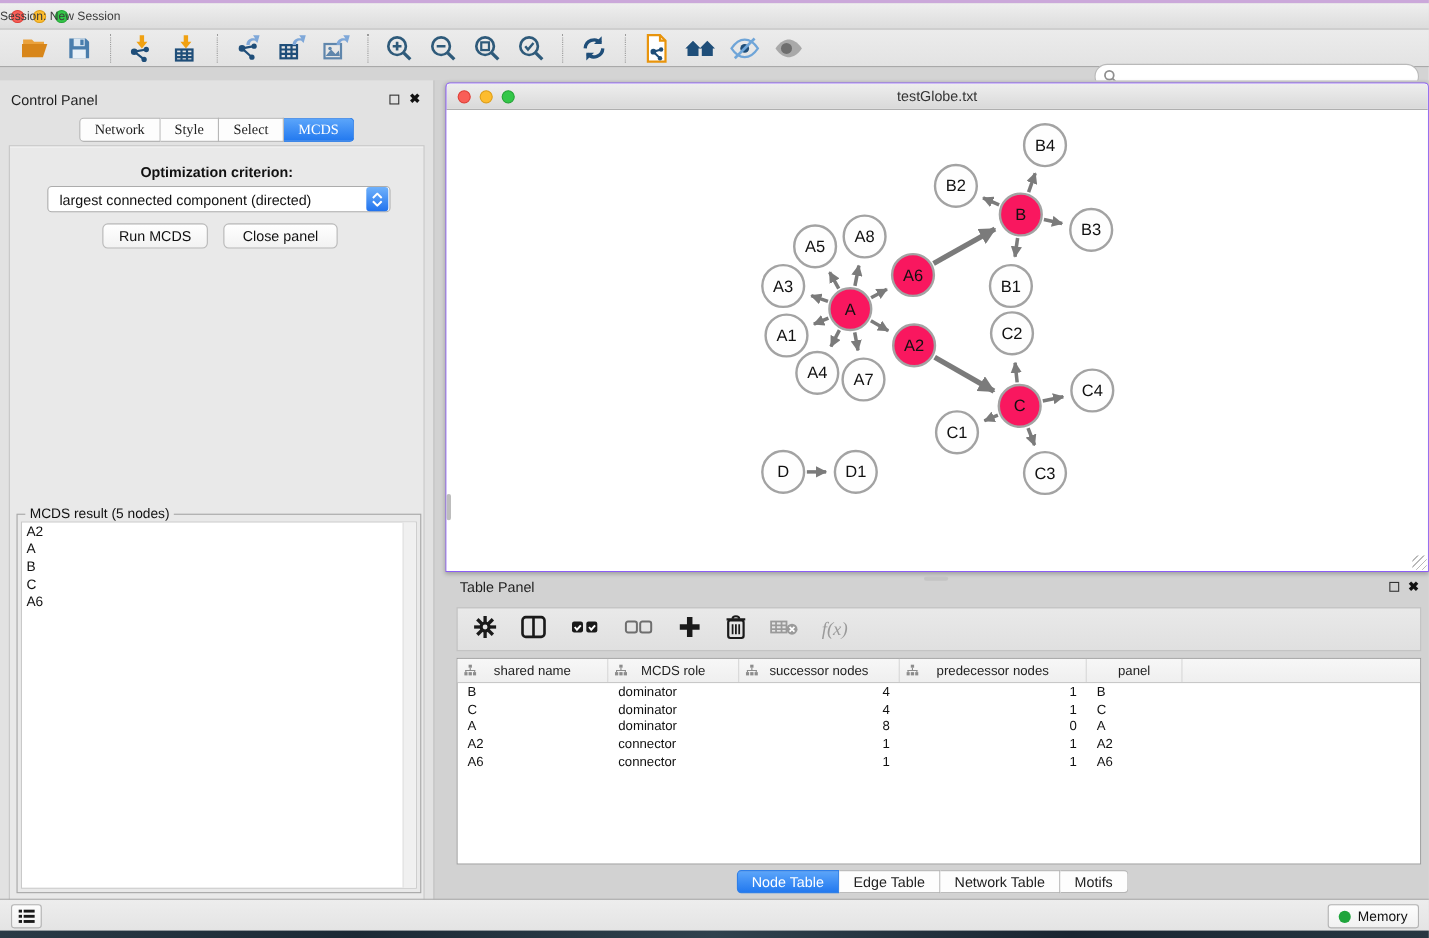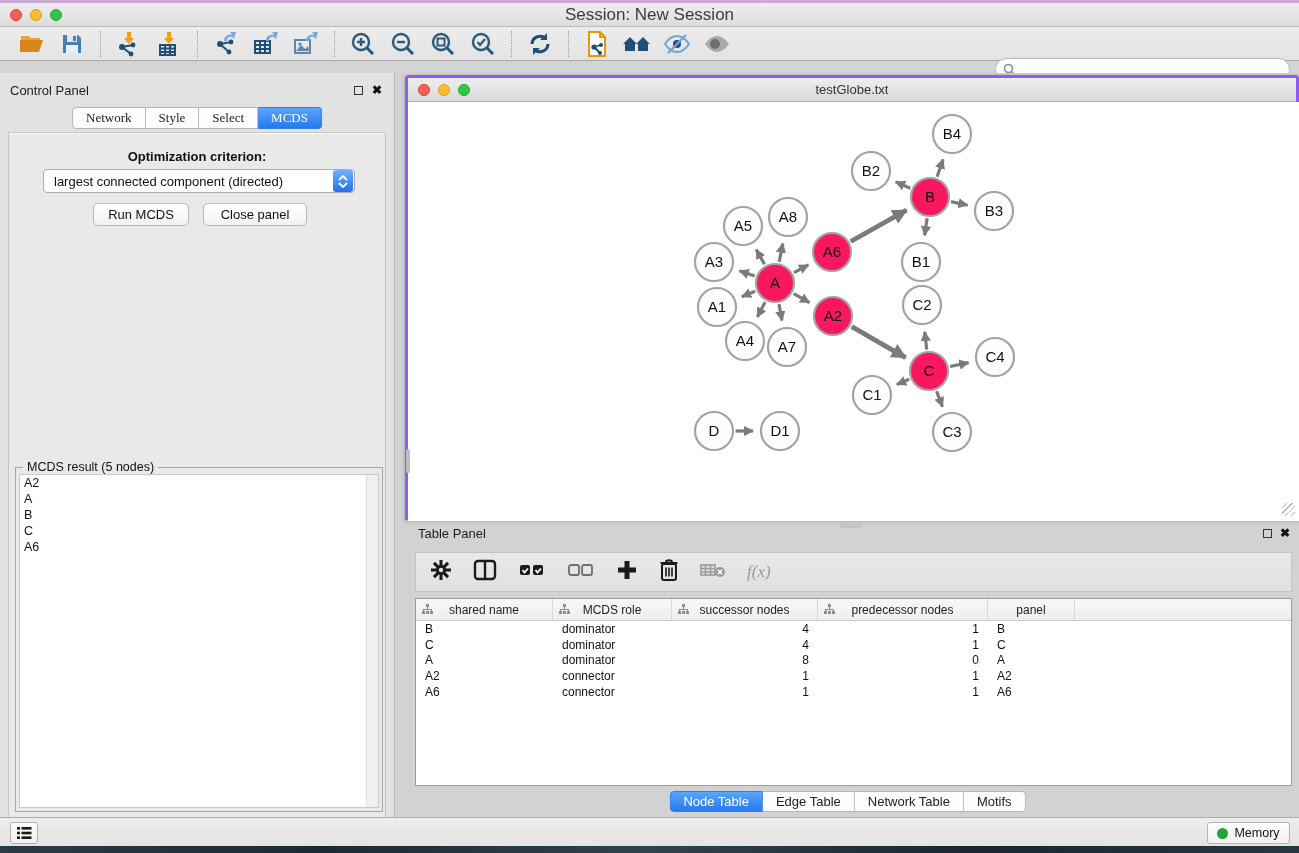--- a/index.html
+++ b/index.html
@@ -10,21 +10,21 @@
   
   #top-strip { left:0; top:0; width:1299px; height:3px; background:#CBA8DA; }
   #titlebar { left:0; top:3px; width:1299px; height:24px;
     background:linear-gradient(#EFEFEF,#DCDCDC); border-bottom:1px solid #BDBDBD;
     display:flex; align-items:center; }
   .traffic { display:flex; gap:8px; margin-left:10px; }
   .light { width:12px; height:12px; border-radius:50%; }
   .light.red { background:#F95E57; border:1px solid #DE3E36;}
   .light.yellow { background:#FDBC2E; border:1px solid #DE9E18;}
   .light.green { background:#33C748; border:1px solid #24A436;}
-  #app-title { position:absolute; left:0; right:0; text-align:center; font-size:17px; color:#3B3B3B; }
+  #app-title { position:absolute; left:0; right:0; text-align:left; font-size:11px; color:#3B3B3B; }
 
   #toolbar { left:0; top:27px; width:1299px; height:34px; background:linear-gradient(#ECECEC,#E3E3E3);
     border-bottom:1px solid #A9A9A9; display:flex; align-items:center; padding-left:12px; }
   .tbtn { width:30px; height:28px; display:flex; align-items:center; justify-content:center; margin:0 5px; }
   .tsep { width:1px; height:26px; border-left:1px dotted #9B9B9B; margin:0 8px; }
   #search-wrap { position:absolute; right:9px; top:31px; width:295px; height:23px; background:#FFF;
     border:1px solid #B9B9B9; border-radius:12px; display:flex; align-items:center; padding-left:7px; }
   #search-wrap input { border:none; outline:none; flex:1; height:19px; font-size:12px; background:transparent; }
 
   
@@ -61,21 +61,21 @@
 
   #result-box { position:absolute; left:6px; top:334px; width:368px; height:345px;
     border:1px solid #A6A6A6; background:#E9E9E9; }
   #result-legend { position:absolute; left:7px; top:-8px; background:#E9E9E9; padding:0 4px; font-size:12.5px; color:#111; }
   #result-list { position:absolute; left:3px; top:6px; right:3px; bottom:3px; background:#FFF; border:1px solid #C9C9C9; }
   #result-scroll { position:absolute; right:0; top:0; width:12px; height:100%; background:#F0F0F0; border-left:1px solid #E0E0E0; }
   .list-item { font-size:12.5px; color:#111; line-height:16px; padding-left:4px; }
 
   
   #net-window { left:405px; top:2px; width:894px; height:445px; background:#FFF;
-    border:3px solid #8b5cf6; border-radius:4px 4px 0 0; box-shadow:0 1px 4px rgba(0,0,0,.25); }
+    border:1px solid #8b5cf6; border-radius:4px 4px 0 0; box-shadow:0 1px 4px rgba(0,0,0,.25); }
   #net-titlebar { position:absolute; left:0; top:0; width:100%; height:24px;
     background:linear-gradient(#EEEEEE,#D9D9D9); border-bottom:1px solid #AFAFAF; border-radius:4px 4px 0 0;
     display:flex; align-items:center; }
   #net-title { position:absolute; left:0; right:0; text-align:center; font-size:13px; color:#333; }
   #net-canvas { position:absolute; left:0; top:24px; width:892px; height:419px; background:#FFF; overflow:hidden; }
   #net-grip { position:absolute; right:1px; bottom:1px; width:13px; height:13px;
     background:repeating-linear-gradient(135deg, transparent 0 3px, #B9B9B9 3px 4px); }
   .divider-grip-v { left:406px; top:376px; width:4px; height:24px; background:#BDBDBD; border-radius:2px; }
   .divider-grip-h { left:840px; top:451px; width:22px; height:4px; background:#C4C4C4; border-radius:2px; }
 

